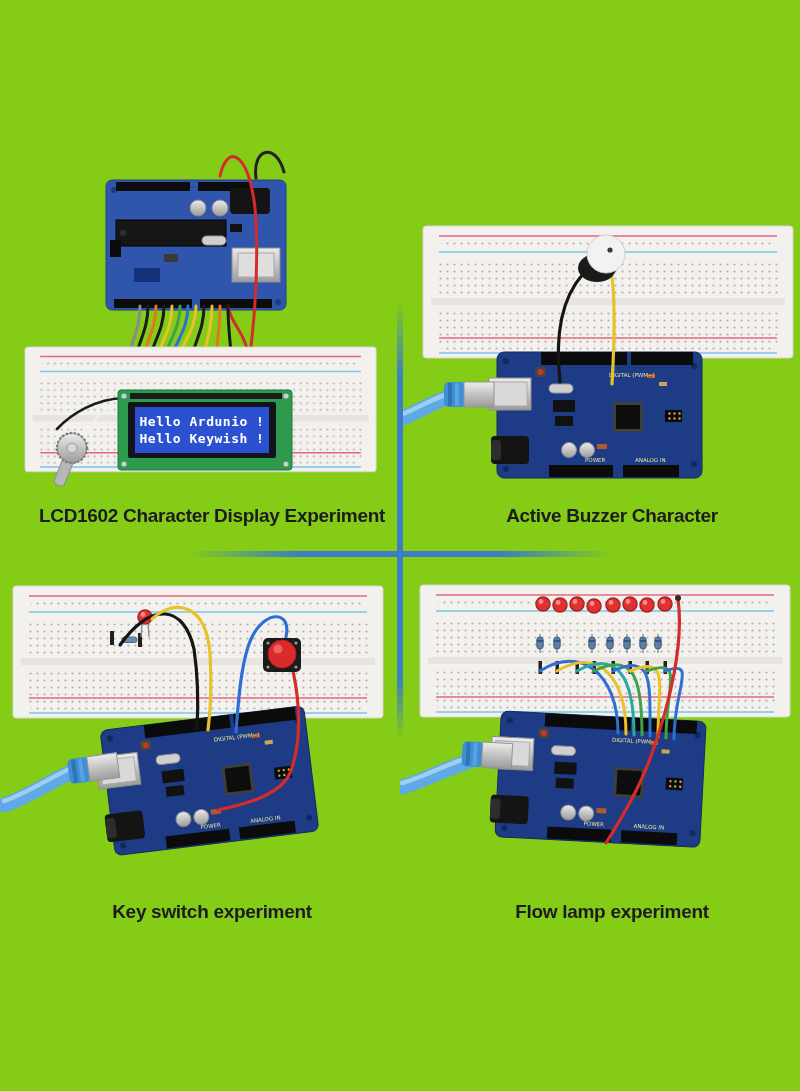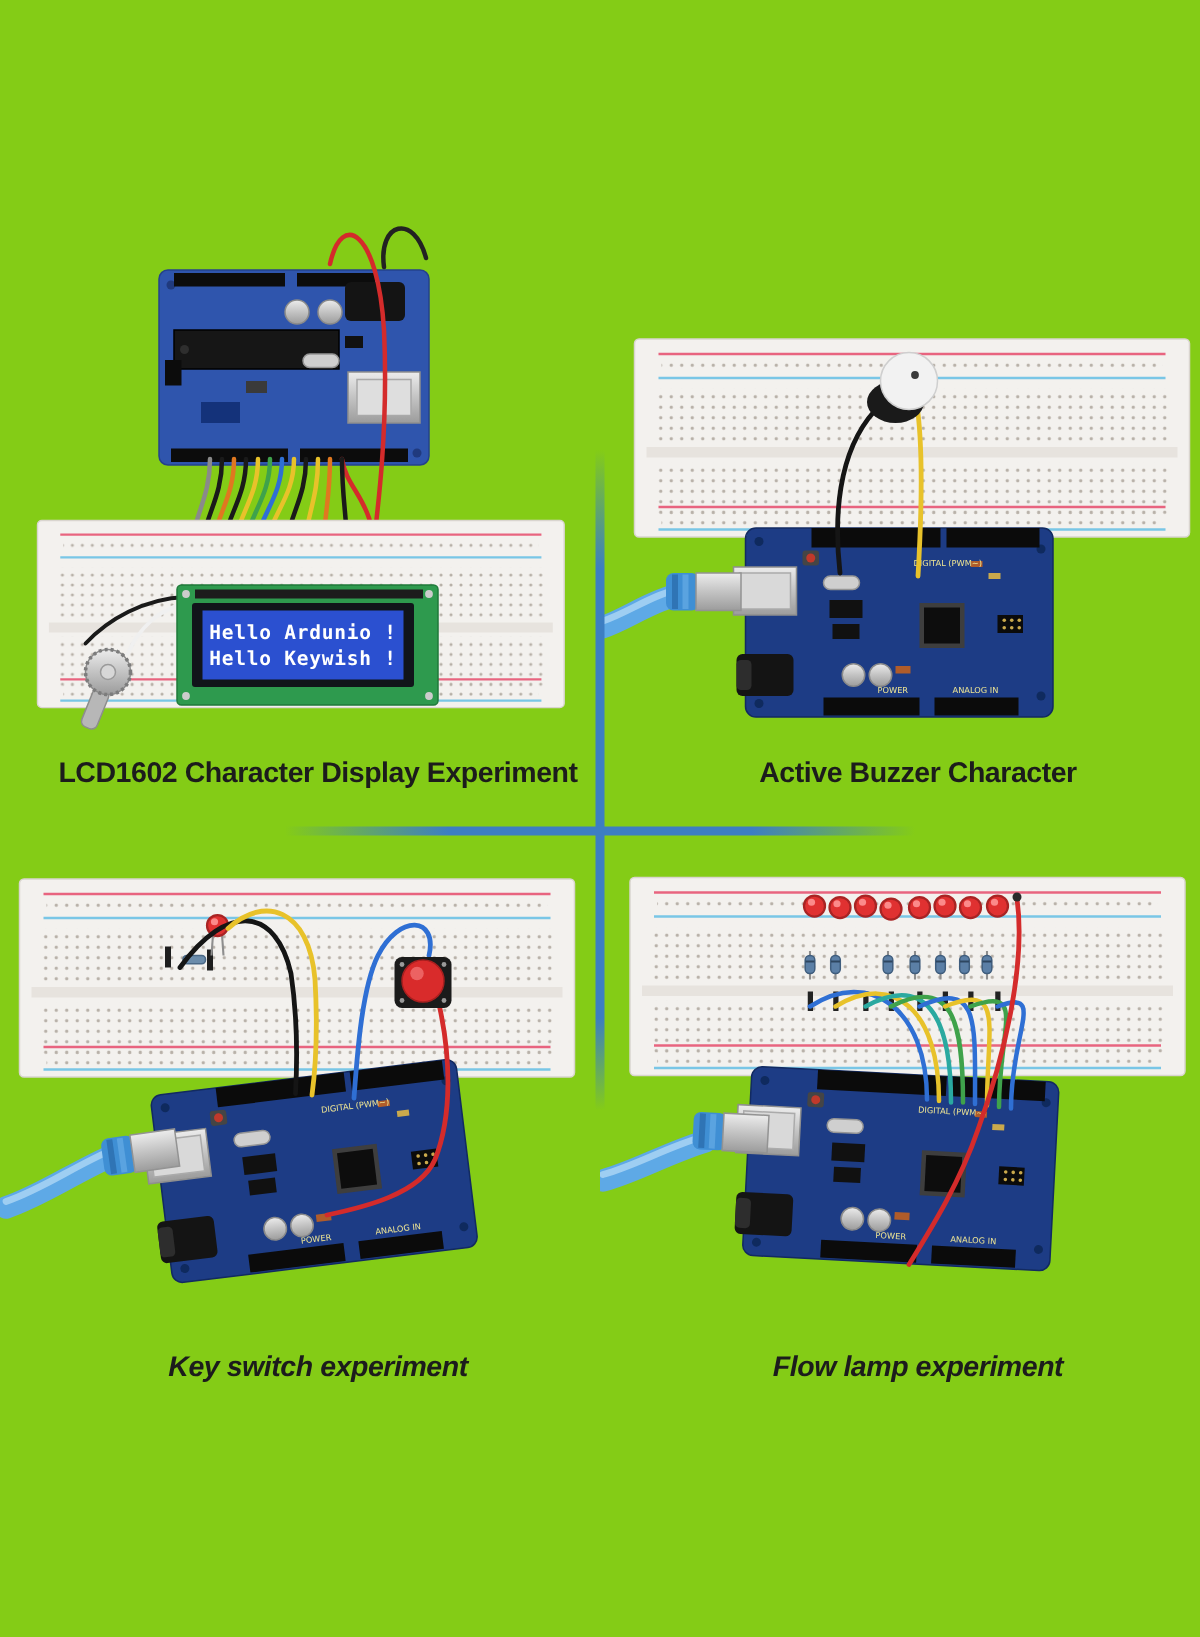--- a/index.html
+++ b/index.html
@@ -8,21 +8,21 @@
   .quad{position:absolute;}
   .quad svg{position:absolute;left:0;top:0;}
   .caption{position:absolute;left:0;width:100%;text-align:center;
            font-size:19px;font-weight:700;color:#1c1c1c;letter-spacing:-0.3px;
            font-family:"Liberation Sans",sans-serif;margin-left:12px;}
   #q-tl{left:0;top:0;width:400px;height:553px;}
   #q-tr{left:400px;top:0;width:400px;height:553px;}
   #q-bl{left:0;top:553px;width:400px;height:538px;}
   #q-br{left:400px;top:553px;width:400px;height:538px;}
   #q-tl .caption,#q-tr .caption{top:505px;}
-  #q-bl .caption,#q-br .caption{top:348px;font-style:italic;}
+  #q-bl .caption,#q-br .caption{top:348px;}
   .h-line{position:absolute;left:190px;top:551px;width:420px;height:6px;z-index:5;
           background:linear-gradient(to right,rgba(61,126,194,0),#3d7ec2 26%,#3d7ec2 74%,rgba(61,126,194,0));}
   .v-line{position:absolute;left:397px;top:300px;width:6px;height:440px;z-index:5;
           background:linear-gradient(to bottom,rgba(61,126,194,0),#3d7ec2 18%,#3d7ec2 86%,rgba(61,126,194,0));}
   .lcd-text{font-family:"DejaVu Sans Mono",monospace;font-weight:bold;fill:#ffffff;}
   .silk{font-family:"DejaVu Sans",sans-serif;fill:#ece393;}
 </style>
 </head>
 <body>
 

